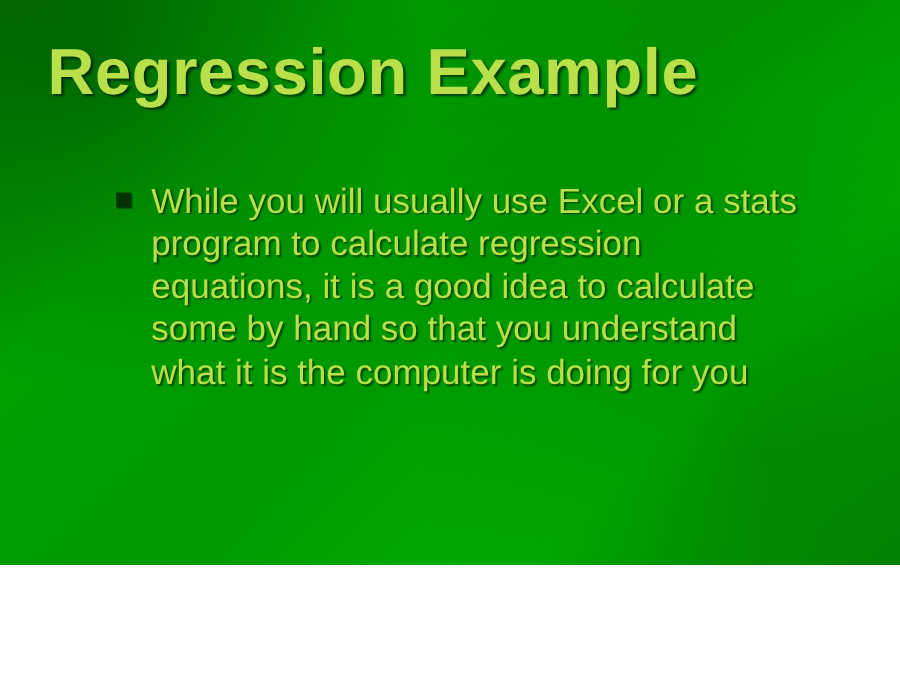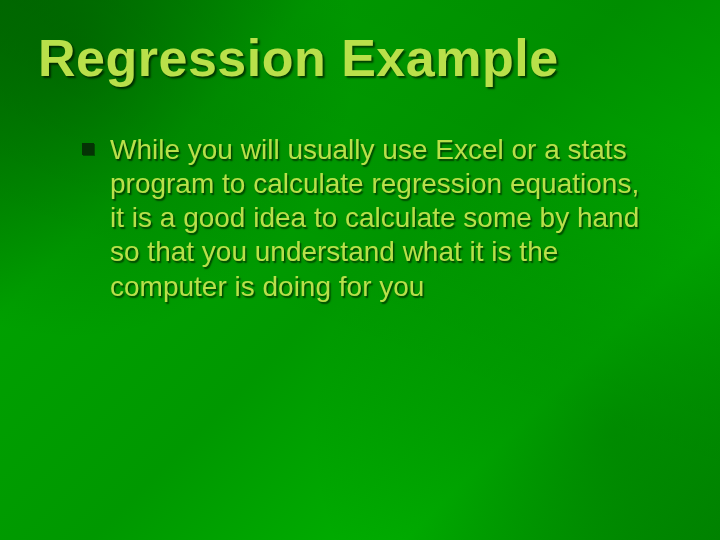--- a/index.html
+++ b/index.html
@@ -5,21 +5,21 @@
   html, body {
     margin: 0;
     padding: 0;
     width: 720px;
     height: 540px;
     overflow: hidden;
     font-family: Arial, Helvetica, sans-serif;
   }
   .slide {
     width: 720px;
-    height: 540px;
+    height: 452px;
     position: relative;
     background: linear-gradient(135deg, #007b00 0%, #00a000 25%, #009800 50%, #00b000 75%, #008c00 100%);
     box-sizing: border-box;
   }
   .slide::before {
     content: "";
     position: absolute;
     inset: 0;
     background:
       radial-gradient(circle at 10% 10%, rgba(0,50,0,0.35), transparent 35%),
@@ -35,21 +35,21 @@
     color: #b9e04a;
     text-shadow: 2px 2px 2px rgba(0,0,0,0.6);
     letter-spacing: 0.5px;
   }
   .body {
     position: relative;
     padding: 45px 60px 0 110px;
   }
   ul.bullets {
     list-style: none;
-    margin: 0;
+    margin: 11px;
     padding: 0;
   }
   ul.bullets > li {
     position: relative;
     color: #b9e04a;
     font-size: 28px;
     line-height: 1.22;
     text-shadow: 1.5px 1.5px 1.5px rgba(0,0,0,0.55);
     margin-bottom: 6px;
     padding-left: 0;

